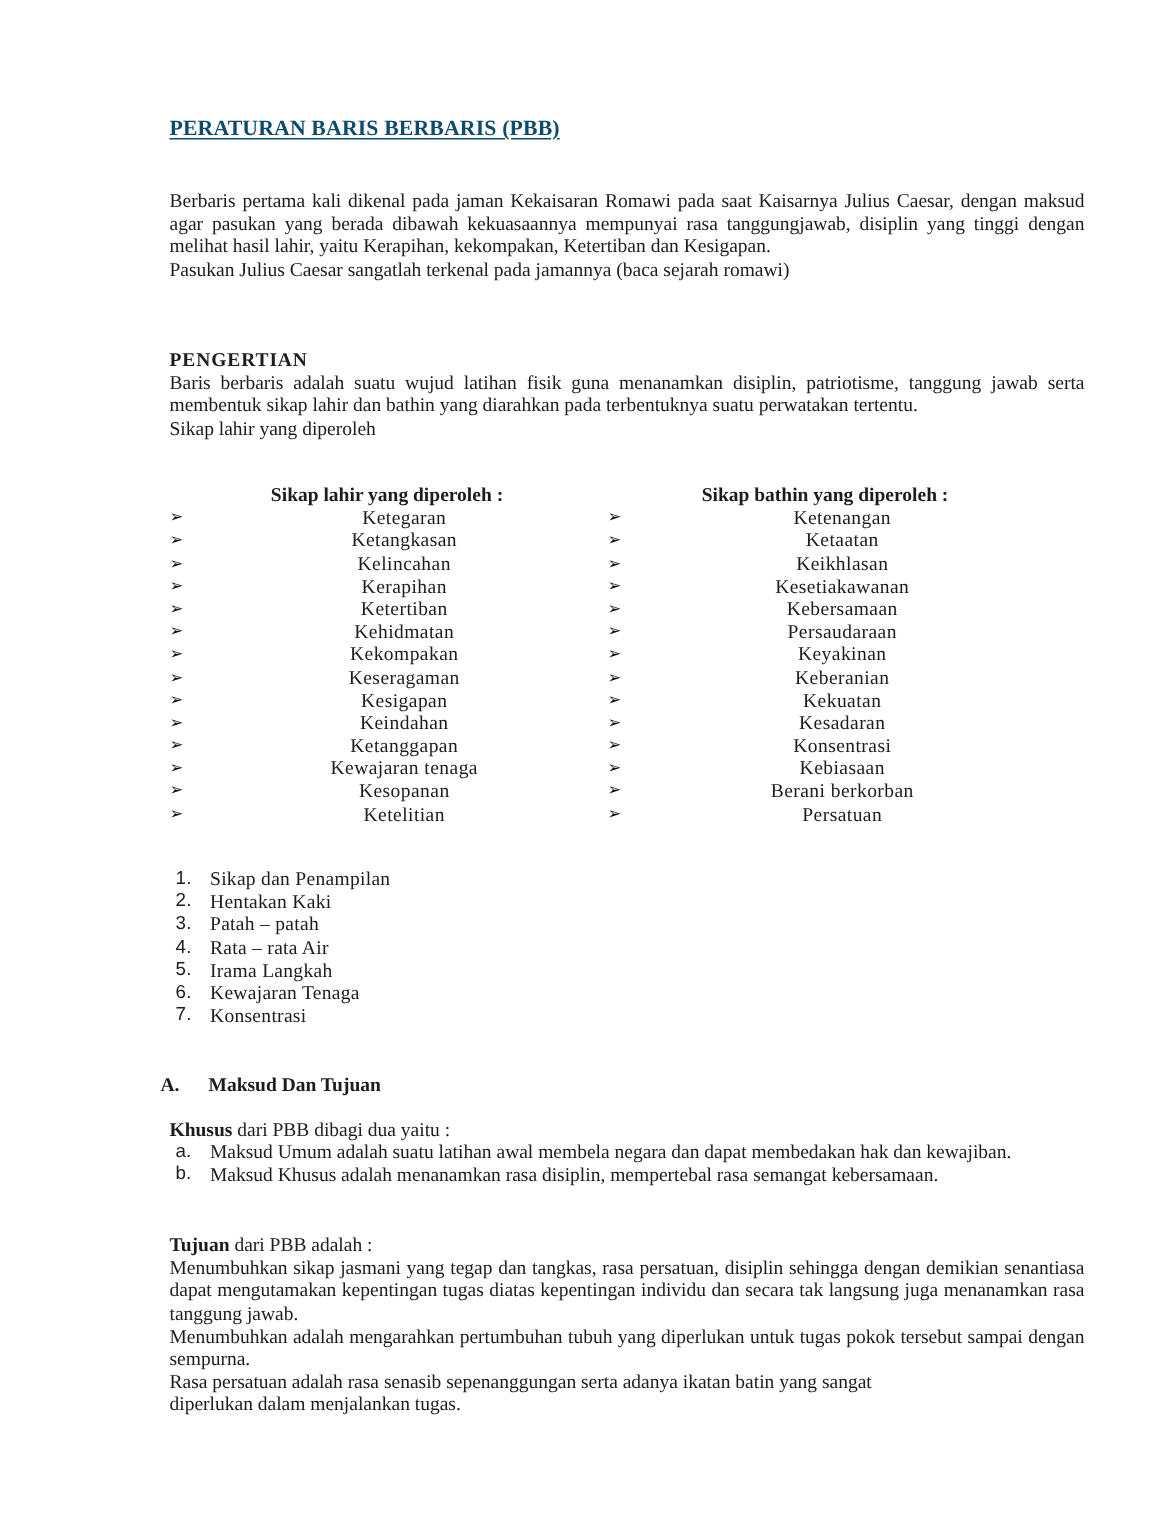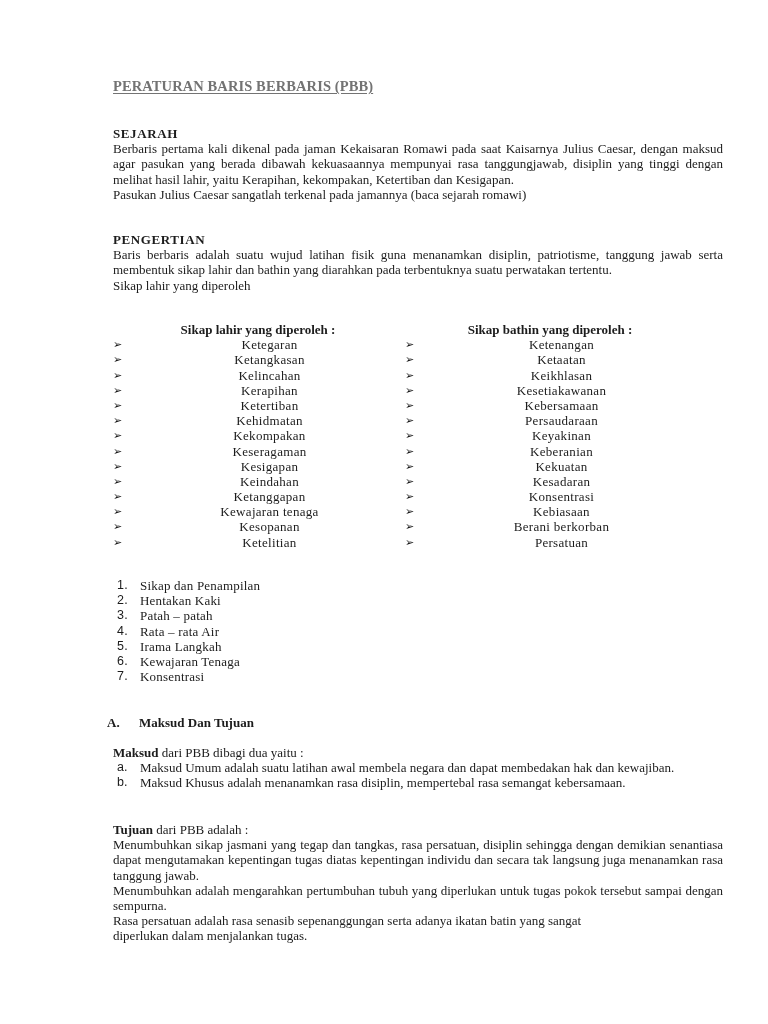--- a/index.html
+++ b/index.html
@@ -16,21 +16,21 @@
     color: #1c1c1c;
     font-size: 13px;
     line-height: 15.2px;
   }
   .title {
     position: absolute;
     left: 113px;
     top: 79px;
     font-weight: bold;
     font-size: 14.5px;
-    color: #737373;
+    color: #0c4a6e;
     text-decoration: underline;
     text-underline-offset: 2px;
     letter-spacing: 0.1px;
     white-space: nowrap;
     text-align: center;
   }
   .block {
     position: absolute;
     left: 113px;
     width: 610px;
@@ -149,21 +149,20 @@
     width: 610px;
   }
   b.inline-bold { font-weight: bold; }
 </style>
 </head>
 <body>
 
 <div class="title">PERATURAN BARIS BERBARIS (PBB)</div>
 
 <div class="block" style="top:126px;">
-  <div class="heading">SEJARAH</div>
   <p class="justify">Berbaris pertama kali dikenal  pada jaman Kekaisaran Romawi pada saat Kaisarnya Julius Caesar, dengan maksud agar pasukan yang berada dibawah kekuasaannya mempunyai rasa tanggungjawab, disiplin yang tinggi dengan melihat hasil lahir, yaitu Kerapihan, kekompakan, Ketertiban dan Kesigapan.</p>
   <p>Pasukan Julius Caesar sangatlah terkenal pada jamannya (baca sejarah romawi)</p>
 </div>
 
 <div class="block" style="top:232px;">
   <div class="heading">PENGERTIAN</div>
   <p class="justify">Baris berbaris adalah suatu wujud latihan fisik guna menanamkan disiplin, patriotisme, tanggung jawab serta membentuk sikap lahir dan bathin yang diarahkan pada terbentuknya suatu perwatakan tertentu.</p>
   <p>Sikap lahir yang diperoleh</p>
 </div>
 
@@ -218,21 +217,21 @@
       <li><span class="num">6.</span><span>Kewajaran Tenaga</span></li>
       <li><span class="num">7.</span><span>Konsentrasi</span></li>
     </ol>
 </div>
 
 <div class="section-a">
   <span class="letter">A.</span><span>Maksud Dan Tujuan</span>
 </div>
 
 <div class="maksud">
-  <p><b class="inline-bold">Maksud</b><span> dari PBB dibagi dua yaitu :</span></p>
+  <p><b class="inline-bold">Khusus</b><span> dari PBB dibagi dua yaitu :</span></p>
   <ol class="alpha-list" id="maksud-list">
       <li>
         <span class="alpha">a.</span>
         <div class="justify">Maksud Umum adalah suatu latihan awal membela negara dan dapat membedakan hak dan kewajiban.</div>
       </li>
       <li>
         <span class="alpha">b.</span>
         <div class="justify">Maksud Khusus adalah menanamkan rasa disiplin, mempertebal rasa semangat kebersamaan.</div>
       </li>
     </ol>

